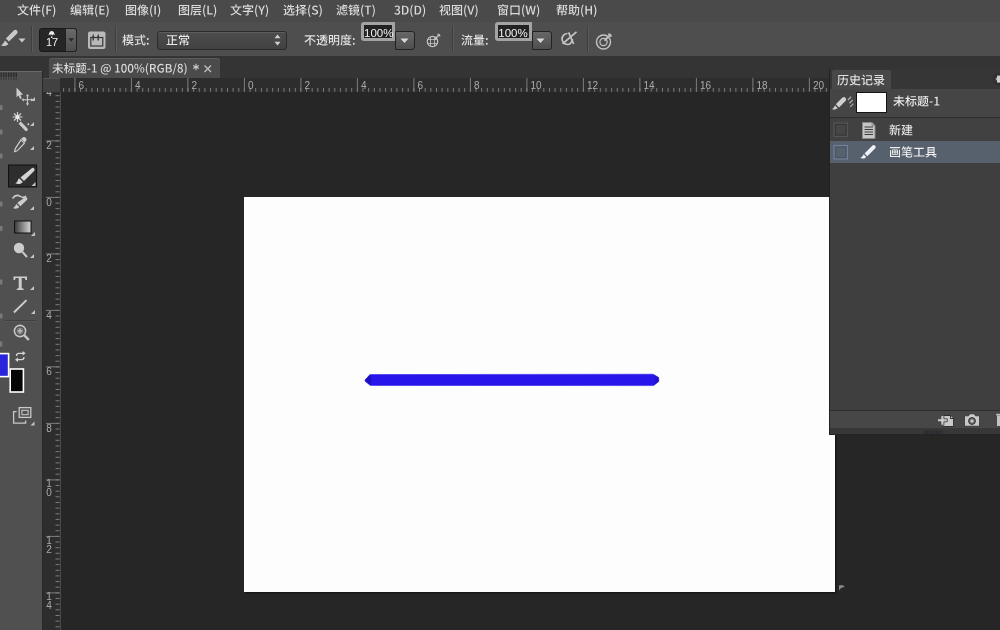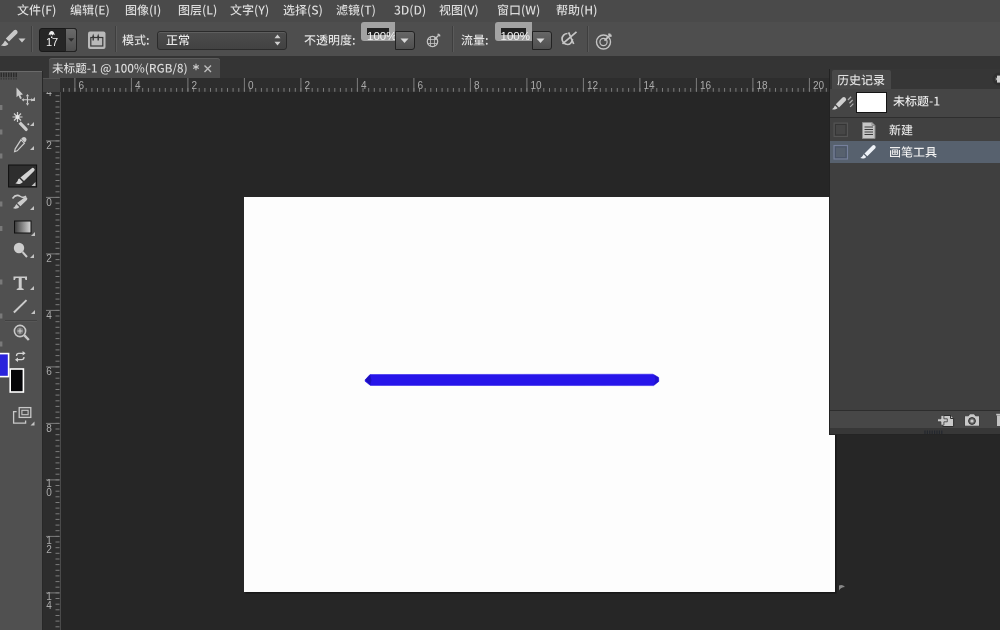--- a/index.html
+++ b/index.html
@@ -14,21 +14,21 @@
 #vruler{left:43px;top:92px;width:17px;height:538px;background:#2d2d2d;border-right:1px solid #4a4a4a}
 #canvas{left:244.4px;top:197.4px;width:590.6px;height:394.6px;background:#fdfdfd;box-shadow:1.5px 1.5px 0 rgba(12,12,12,.55)}
 #histpanel{left:829px;top:69px;width:171px;height:366px;background:#3f3f3f;border-left:1.5px solid #222}
 #histhead{position:absolute;left:0;top:0;width:171px;height:19.5px;background:#363636}
 #histtab{position:absolute;left:1.5px;top:.5px;width:59px;height:19px;background:#484848;border-radius:2px 2px 0 0}
 .row{position:absolute;left:0;width:171px}
 #hbbar{position:absolute;left:0;top:341px;width:171px;height:17.5px;background:#474747;border-top:1px solid #2d2d2d}
 #hstrip{position:absolute;left:0;top:358.5px;width:171px;height:6.5px;background:#373737;border-bottom:1px solid #242424}
 .sep{position:absolute;top:4px;width:1px;height:26px;background:#3e3e3e;box-shadow:1px 0 0 #5a5a5a}
 .combo{position:absolute;top:8.5px;height:19px;border-radius:3px;background:linear-gradient(#4c4c4c,#424242);border:1px solid #2b2b2b;box-shadow:inset 0 1px 0 #5e5e5e;box-sizing:border-box}
-.vfield{position:absolute;top:0;height:19px;background:#222;border:6px solid #a3a3a3;border-radius:3px 0 0 3px;box-sizing:border-box;color:#f2f2f2;font-size:11.5px;text-align:center;line-height:17px}
+.vfield{position:absolute;top:0;height:19px;background:#222;border:3px solid #a3a3a3;border-radius:3px 0 0 3px;box-sizing:border-box;color:#f2f2f2;font-size:11.5px;text-align:center;line-height:17px}
 .vbtn{position:absolute;top:8.5px;height:19px;width:20px;background:linear-gradient(#666,#4f4f4f);border:1px solid #222;border-radius:0 3px 3px 0;box-sizing:border-box}
 </style></head><body>
 <div id="app">
 <div class="abs" id="menubar"></div>
 <svg class="tx" style="left:17px;top:0.9px" width="41" height="18" viewBox="0 0 41 18">
       <path transform="translate(0,13.5)" d="M8.5 -7.5 9.7 -7.2Q9 -5 7.8 -3.4Q6.6 -1.9 4.9 -0.8Q3.3 0.3 1.1 1Q1 0.8 0.9 0.6Q0.8 0.4 0.6 0.2Q0.5 0 0.4 -0.1Q2.5 -0.7 4.1 -1.6Q5.7 -2.6 6.8 -4.1Q7.9 -5.5 8.5 -7.5ZM3.4 -7.5Q4.1 -5.7 5.2 -4.2Q6.3 -2.7 8 -1.7Q9.6 -0.6 11.7 -0.1Q11.5 -0 11.4 0.2Q11.2 0.4 11.1 0.6Q11 0.8 10.9 0.9Q8.7 0.3 7.1 -0.8Q5.5 -1.9 4.3 -3.5Q3.1 -5.1 2.4 -7.1ZM0.6 -8.1H11.5V-6.9H0.6ZM5 -9.9 6.2 -10.2Q6.5 -9.8 6.7 -9.3Q7 -8.8 7.1 -8.4L5.8 -8Q5.7 -8.4 5.5 -8.9Q5.3 -9.4 5 -9.9Z M19.2 -10H20.3V1H19.2ZM17.1 -9.5 18.2 -9.3Q18 -8.5 17.8 -7.6Q17.6 -6.8 17.3 -6.1Q17 -5.4 16.6 -4.9Q16.5 -5 16.3 -5.1Q16.2 -5.2 16 -5.3Q15.8 -5.4 15.7 -5.5Q16 -5.9 16.3 -6.6Q16.6 -7.3 16.8 -8Q17 -8.7 17.1 -9.5ZM17.4 -7.7H23V-6.6H17.1ZM15.8 -4.2H23.5V-3.1H15.8ZM15.1 -10.1 16.2 -9.8Q15.8 -8.7 15.3 -7.7Q14.8 -6.7 14.2 -5.8Q13.6 -4.9 12.9 -4.3Q12.9 -4.4 12.8 -4.6Q12.7 -4.8 12.5 -5.1Q12.4 -5.3 12.3 -5.4Q12.9 -6 13.4 -6.7Q13.9 -7.5 14.3 -8.3Q14.8 -9.2 15.1 -10.1ZM13.9 -6.9 15 -8 15 -8V1H13.9Z M26.8 2.4Q26 1 25.5 -0.5Q25.1 -2 25.1 -3.8Q25.1 -5.5 25.5 -7Q26 -8.5 26.8 -9.9L27.7 -9.5Q26.9 -8.2 26.6 -6.7Q26.2 -5.3 26.2 -3.8Q26.2 -2.2 26.6 -0.8Q26.9 0.7 27.7 2Z M29.4 0V-8.8H34.7V-7.7H30.8V-5H34.1V-3.8H30.8V0Z M36.5 2.4 35.6 2Q36.4 0.7 36.8 -0.8Q37.1 -2.2 37.1 -3.8Q37.1 -5.3 36.8 -6.7Q36.4 -8.2 35.6 -9.5L36.5 -9.9Q37.3 -8.5 37.8 -7Q38.3 -5.5 38.3 -3.8Q38.3 -2 37.8 -0.5Q37.3 1 36.5 2.4Z" fill="#dcdcdc"></path>
     </svg>
     <svg class="tx" style="left:70px;top:0.9px" width="41" height="18" viewBox="0 0 41 18">
       <path transform="translate(0,13.5)" d="M0.8 -2.1Q0.8 -2.2 0.7 -2.4Q0.7 -2.6 0.6 -2.8Q0.5 -3 0.5 -3.1Q0.7 -3.1 0.9 -3.3Q1.1 -3.6 1.3 -3.9Q1.5 -4.1 1.7 -4.4Q2 -4.8 2.3 -5.3Q2.6 -5.9 2.9 -6.5Q3.3 -7.1 3.5 -7.7L4.4 -7.1Q4 -6.3 3.5 -5.5Q3.1 -4.7 2.6 -4Q2 -3.3 1.5 -2.7V-2.6Q1.5 -2.6 1.4 -2.6Q1.3 -2.5 1.2 -2.5Q1 -2.4 0.9 -2.3Q0.8 -2.2 0.8 -2.1ZM0.8 -2.1 0.7 -3 1.2 -3.4 4 -4Q4 -3.7 4 -3.5Q4 -3.2 4.1 -3Q3.1 -2.8 2.5 -2.6Q1.9 -2.5 1.6 -2.4Q1.2 -2.3 1.1 -2.2Q0.9 -2.2 0.8 -2.1ZM0.7 -5Q0.7 -5.1 0.6 -5.3Q0.6 -5.5 0.5 -5.7Q0.4 -5.9 0.4 -6Q0.5 -6.1 0.7 -6.3Q0.8 -6.5 1 -6.8Q1.1 -6.9 1.3 -7.3Q1.5 -7.6 1.7 -8.1Q1.9 -8.5 2.1 -9.1Q2.3 -9.6 2.4 -10.2L3.5 -9.8Q3.2 -9 2.9 -8.3Q2.5 -7.5 2.1 -6.8Q1.7 -6.1 1.3 -5.6V-5.6Q1.3 -5.6 1.2 -5.5Q1.2 -5.5 1 -5.4Q0.9 -5.3 0.8 -5.2Q0.7 -5.1 0.7 -5ZM0.7 -5 0.7 -5.8 1.2 -6.2 3.2 -6.3Q3.2 -6.1 3.1 -5.9Q3.1 -5.6 3.1 -5.4Q2.4 -5.4 2 -5.3Q1.6 -5.2 1.3 -5.2Q1.1 -5.1 0.9 -5.1Q0.8 -5.1 0.7 -5ZM0.4 -0.7Q1.1 -1 2 -1.3Q3 -1.7 3.9 -2.1L4.2 -1.2Q3.3 -0.8 2.3 -0.4Q1.4 -0 0.7 0.3ZM7.5 -4.5H8.2V0.6H7.5ZM8.9 -4.5H9.6V0.6H8.9ZM10.4 -5H11.2V-0Q11.2 0.3 11.2 0.5Q11.1 0.6 10.9 0.8Q10.8 0.9 10.5 0.9Q10.3 0.9 10 0.9Q10 0.7 9.9 0.5Q9.8 0.3 9.8 0.1Q9.9 0.1 10.1 0.1Q10.2 0.1 10.3 0.1Q10.4 0.1 10.4 -0ZM4.9 -8.9H5.9V-6.3Q5.9 -5.5 5.9 -4.6Q5.8 -3.7 5.7 -2.7Q5.6 -1.8 5.3 -0.9Q5 0.1 4.5 0.8Q4.5 0.7 4.3 0.6Q4.1 0.5 4 0.4Q3.8 0.2 3.7 0.2Q4.1 -0.5 4.3 -1.4Q4.6 -2.2 4.7 -3.1Q4.8 -3.9 4.9 -4.7Q4.9 -5.6 4.9 -6.3ZM5.5 -8.9H11.1V-5.9H5.5V-6.8H10V-7.9H5.5ZM5.8 -5H10.8V-4.1H6.7V0.9H5.8ZM6.2 -2.5H10.7V-1.6H6.2ZM7.2 -9.9 8.3 -10.2Q8.5 -9.9 8.6 -9.5Q8.8 -9 8.9 -8.7L7.8 -8.4Q7.7 -8.7 7.5 -9.1Q7.4 -9.6 7.2 -9.9Z M12.5 -8.8H17V-7.7H12.5ZM14.9 -6.8H15.9V1H14.9ZM12.4 -2.1Q13 -2.2 13.8 -2.3Q14.5 -2.4 15.3 -2.6Q16.2 -2.7 17 -2.8L17.1 -1.9Q15.9 -1.6 14.8 -1.4Q13.6 -1.2 12.7 -1ZM12.9 -3.9Q12.9 -4 12.8 -4.2Q12.8 -4.3 12.7 -4.5Q12.6 -4.7 12.6 -4.8Q12.8 -4.9 12.9 -5.2Q13 -5.4 13.2 -5.8Q13.2 -6 13.4 -6.4Q13.5 -6.9 13.7 -7.5Q13.9 -8.1 14 -8.8Q14.2 -9.5 14.3 -10.1L15.3 -9.9Q15.2 -9 14.9 -8Q14.6 -7 14.3 -6.1Q14 -5.2 13.6 -4.5V-4.5Q13.6 -4.5 13.5 -4.4Q13.4 -4.3 13.3 -4.2Q13.1 -4.1 13 -4Q12.9 -3.9 12.9 -3.9ZM12.9 -3.9V-4.8L13.5 -5.1H16.8V-4H13.8Q13.5 -4 13.3 -4Q13 -3.9 12.9 -3.9ZM21.6 -6.2H22.6V1H21.6ZM18.7 -8.9V-7.9H21.6V-8.9ZM17.7 -9.8H22.7V-7.1H17.7ZM17 -6.5H23.5V-5.6H17ZM18.3 -4.7H21.9V-3.9H18.3ZM18.3 -3H21.9V-2.2H18.3ZM17.8 -6.2H18.8V-0.8L17.8 -0.7ZM16.8 -1Q17.6 -1.1 18.7 -1.1Q19.8 -1.2 21.1 -1.3Q22.3 -1.4 23.5 -1.5L23.5 -0.6Q22.4 -0.5 21.2 -0.4Q20 -0.3 18.9 -0.2Q17.8 -0.1 16.9 -0Z M26.8 2.4Q26 1 25.5 -0.5Q25.1 -2 25.1 -3.8Q25.1 -5.5 25.5 -7Q26 -8.5 26.8 -9.9L27.7 -9.5Q26.9 -8.2 26.6 -6.7Q26.2 -5.3 26.2 -3.8Q26.2 -2.2 26.6 -0.8Q26.9 0.7 27.7 2Z M29.4 0V-8.8H34.7V-7.7H30.8V-5.2H34.1V-4H30.8V-1.2H34.8V0Z M36.9 2.4 36 2Q36.8 0.7 37.2 -0.8Q37.5 -2.2 37.5 -3.8Q37.5 -5.3 37.2 -6.7Q36.8 -8.2 36 -9.5L36.9 -9.9Q37.7 -8.5 38.2 -7Q38.7 -5.5 38.7 -3.8Q38.7 -2 38.2 -0.5Q37.7 1 36.9 2.4Z" fill="#dcdcdc"></path>
     </svg>

